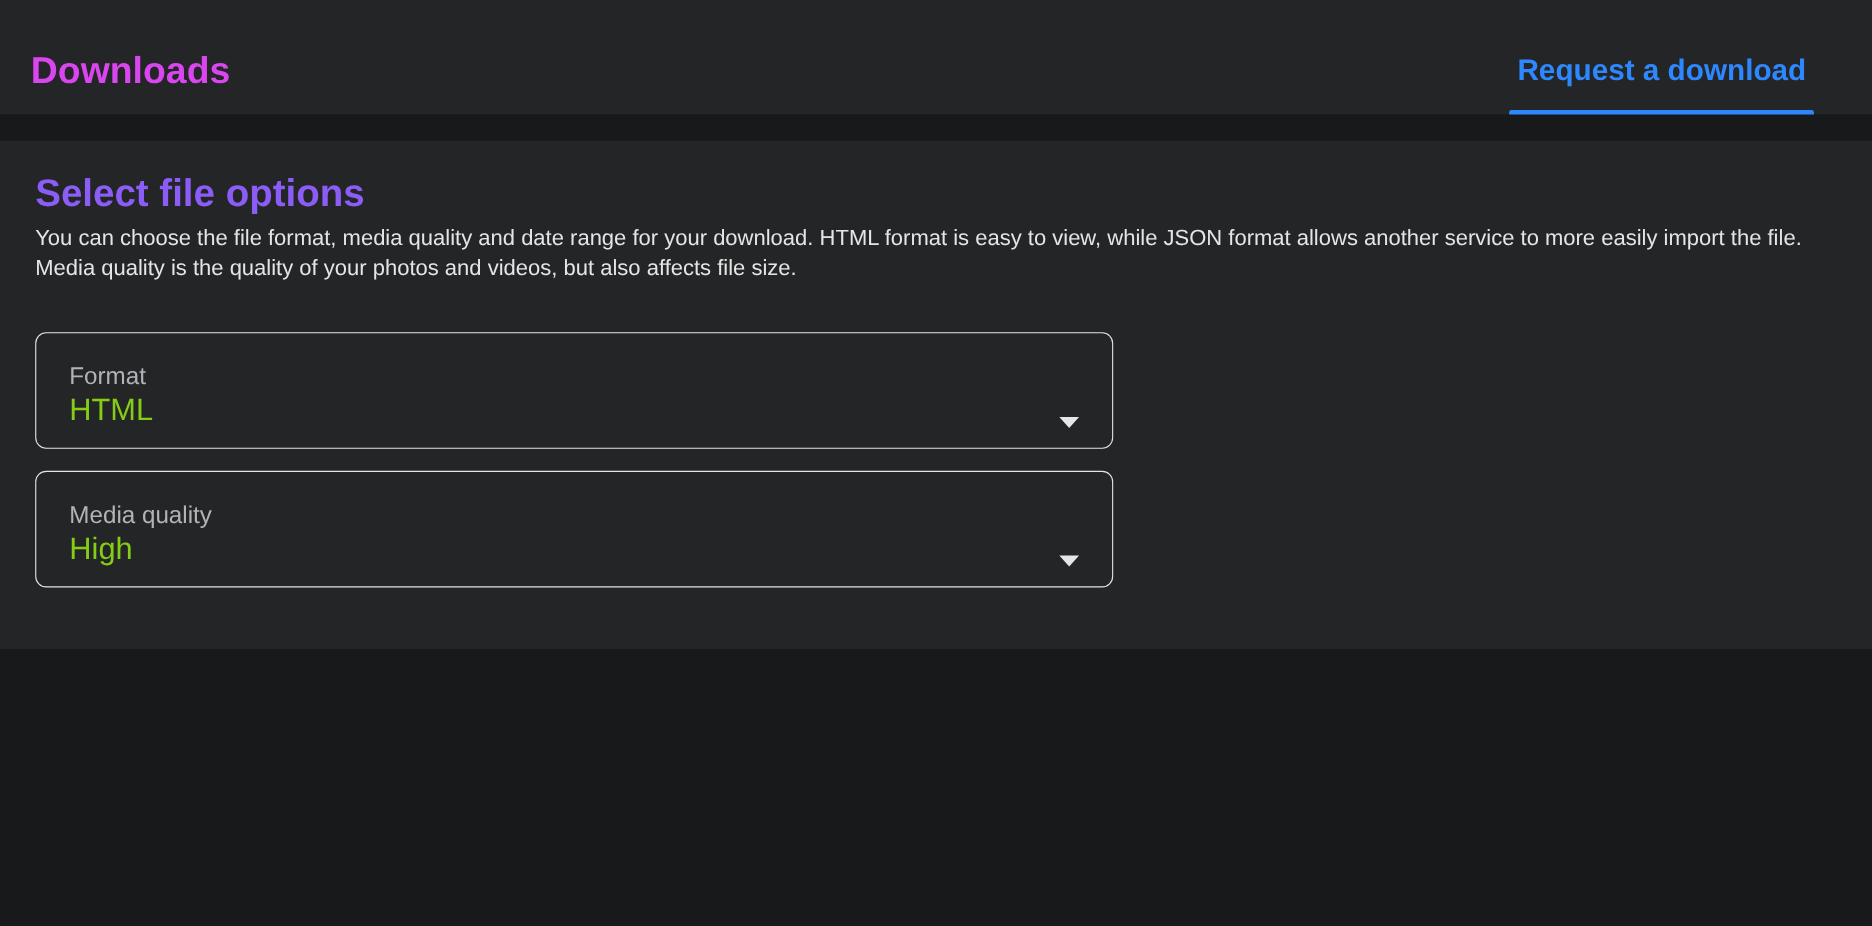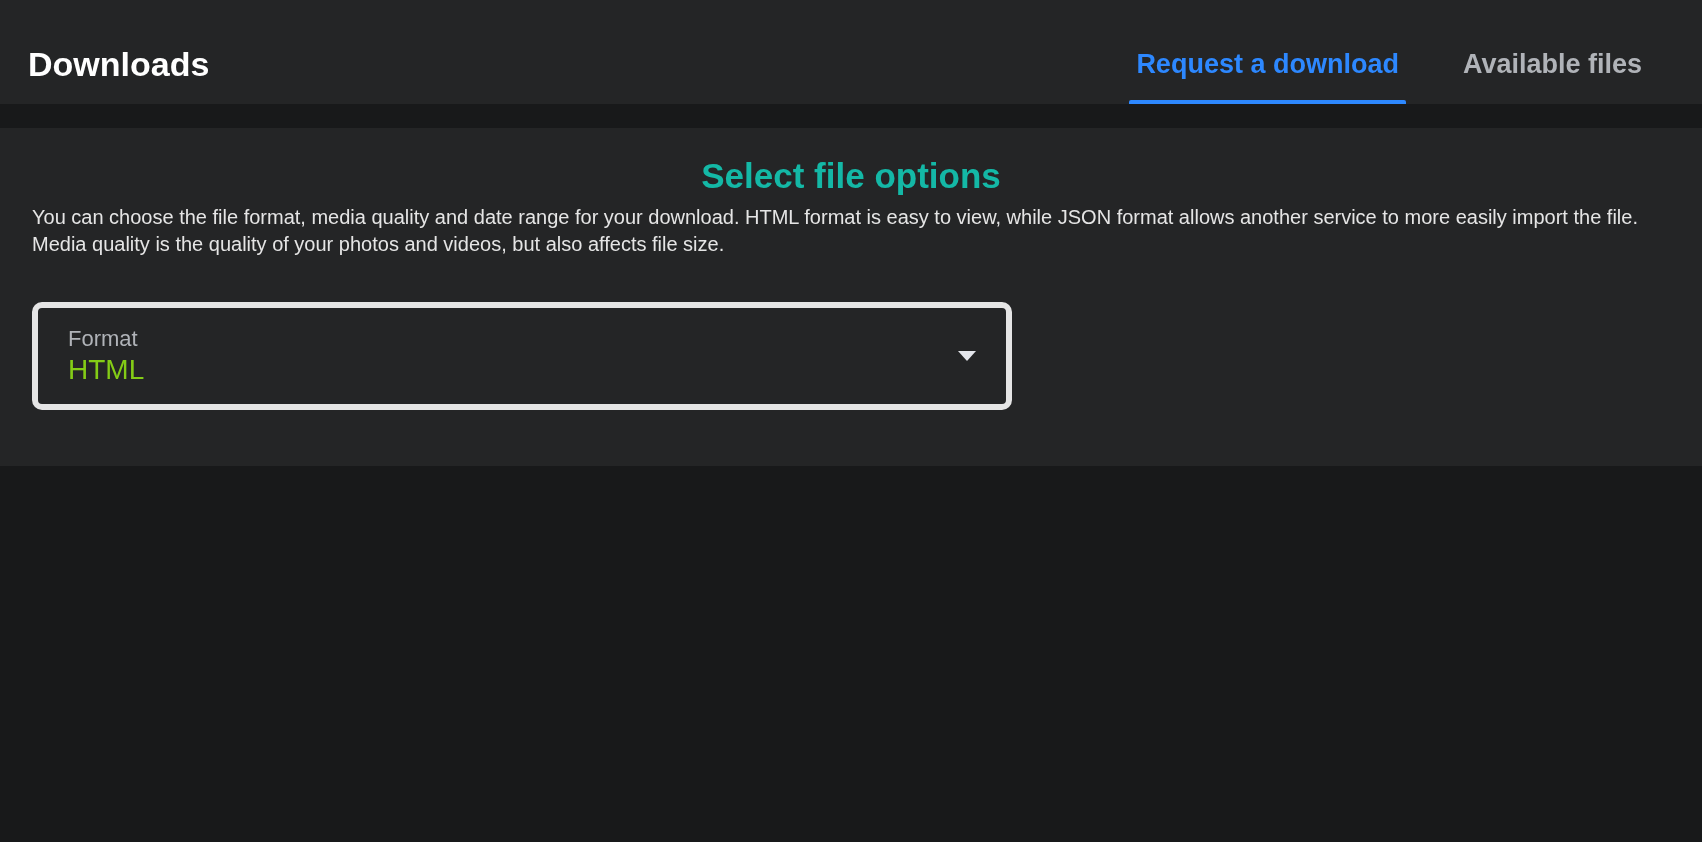--- a/index.html
+++ b/index.html
@@ -18,21 +18,21 @@
       display: flex;
       justify-content: space-between;
       align-items: center;
       padding: 24px 28px 0 28px;
       background: #242526;
       height: 104px;
     }
     .page-title {
       font-size: 34px;
       font-weight: 700;
-      color: #ffffff;
+      color: #d946ef;
     }
     .tabs {
       display: flex;
       align-items: center;
       height: 100%;
     }
     .tab {
       padding: 0 32px;
       font-size: 27px;
       font-weight: 600;
@@ -58,43 +58,42 @@
       border-radius: 2px 2px 0 0;
     }
     .content {
       margin-top: 24px;
       padding: 28px 32px 56px 32px;
       background: #242526;
     }
     .section-title {
       font-size: 35px;
       font-weight: 700;
-      color: #14b8a6;
+      color: #8b5cf6;
       margin-bottom: 8px;
-      text-align: center;
     }
     .section-desc {
       font-size: 20px;
       color: #e5e5e5;
       line-height: 1.35;
       margin-bottom: 44px;
     }
     .select-col {
       width: 980px;
       display: flex;
       flex-direction: column;
       gap: 20px;
     }
     .select {
-      border: 6px solid #e5e5e5;
+      border: 1px solid #e5e5e5;
       border-radius: 10px;
       padding: 18px 30px;
       display: flex;
       justify-content: space-between;
-      align-items: center;
+      align-items: flex-end;
       cursor: pointer;
       min-height: 106px;
       gap: 28px;
     }
     .select-text {
       display: flex;
       flex-direction: column;
       justify-content: center;
     }
     .select-label {
@@ -120,36 +119,40 @@
   </style>
 </head>
 <body>
 
 <div class="header">
   <h1 class="page-title">Downloads</h1>
   <div class="tabs">
     <div class="tab active">
       <span>Request a download</span>
     </div>
-    <div class="tab">
-      <span>Available files</span>
-    </div>
   </div>
 </div>
 
 <div class="content">
   <h2 class="section-title">Select file options</h2>
   <p class="section-desc">You can choose the file format, media quality and date range for your download. HTML format is easy to view, while JSON format allows another service to more easily import the file. Media quality is the quality of your photos and videos, but also affects file size.</p>
 
   <div class="select-col">
 
     <div class="select">
       <div class="select-text">
         <span class="select-label">Format</span>
         <span class="select-value">HTML</span>
       </div>
       <span class="caret"></span>
     </div>
 
+    <div class="select">
+      <div class="select-text">
+        <span class="select-label">Media quality</span>
+        <span class="select-value">High</span>
+      </div>
+      <span class="caret"></span>
+    </div>
 
 
   </div>
 </div>
 
 </body></html>

